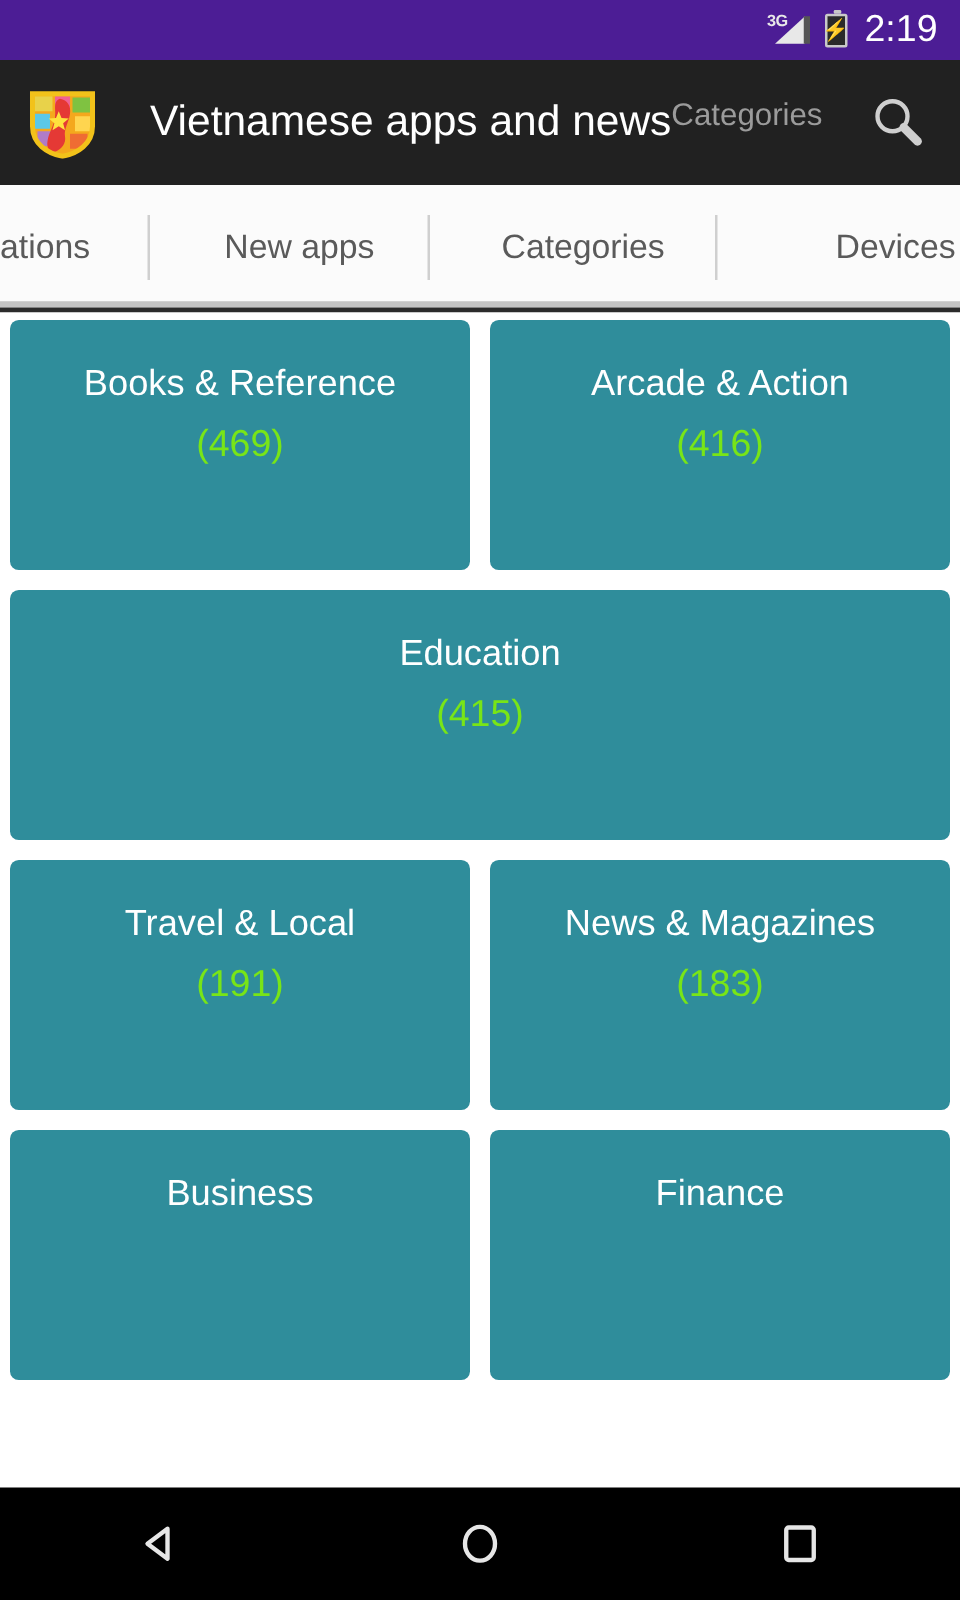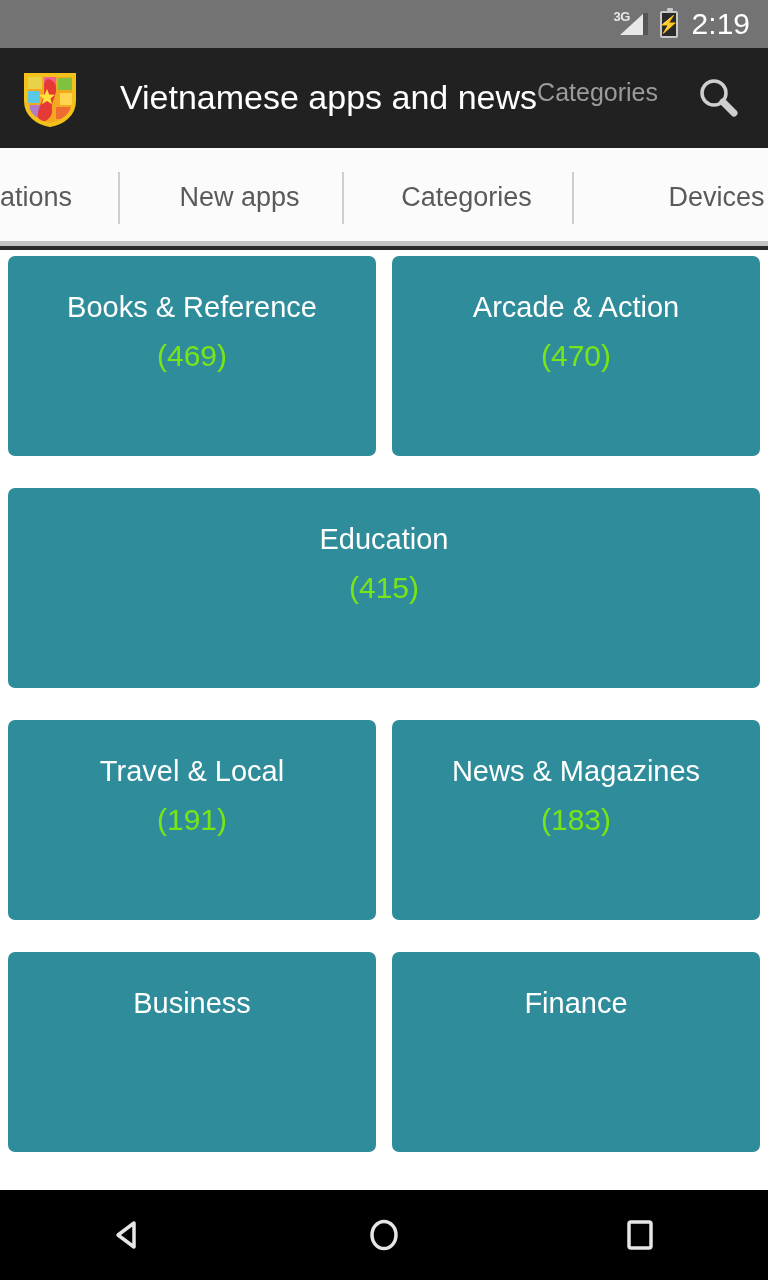--- a/index.html
+++ b/index.html
@@ -21,21 +21,21 @@
     background: #ffffff;
     overflow: hidden;
   }
 
   
   .statusbar {
     position: absolute;
     top: 0; left: 0;
     width: 768px;
     height: 48px;
-    background: #737373;
+    background: #4c1d95;
     display: flex;
     align-items: center;
     justify-content: flex-end;
     padding-right: 18px;
     box-sizing: border-box;
   }
   .sb-signal {
     position: relative;
     width: 30px;
     height: 26px;
@@ -207,21 +207,21 @@
     width: 768px;
     height: 940px;
     background: #ffffff;
     box-sizing: border-box;
     padding: 6px 8px 0 8px;
     overflow: hidden;
   }
   .grid-row {
     display: flex;
     gap: 16px;
-    margin-bottom: 32px;
+    margin-bottom: 16px;
   }
   .cell {
     flex: 1 1 0;
     height: 200px;
     background: #2f8d9b;
     border-radius: 7px;
     box-sizing: border-box;
     padding-top: 34px;
     display: flex;
     flex-direction: column;
@@ -331,21 +331,21 @@
 
   <div class="grid">
 
     <div class="grid-row">
       <div class="cell">
         <div class="cell-name">Books &amp; Reference</div>
         <div class="cell-count">(469)</div>
       </div>
       <div class="cell">
         <div class="cell-name">Arcade &amp; Action</div>
-        <div class="cell-count">(470)</div>
+        <div class="cell-count">(416)</div>
       </div>
     </div>
 
     <div class="grid-row">
       <div class="cell">
         <div class="cell-name">Education</div>
         <div class="cell-count">(415)</div>
       </div>
     </div>
 

